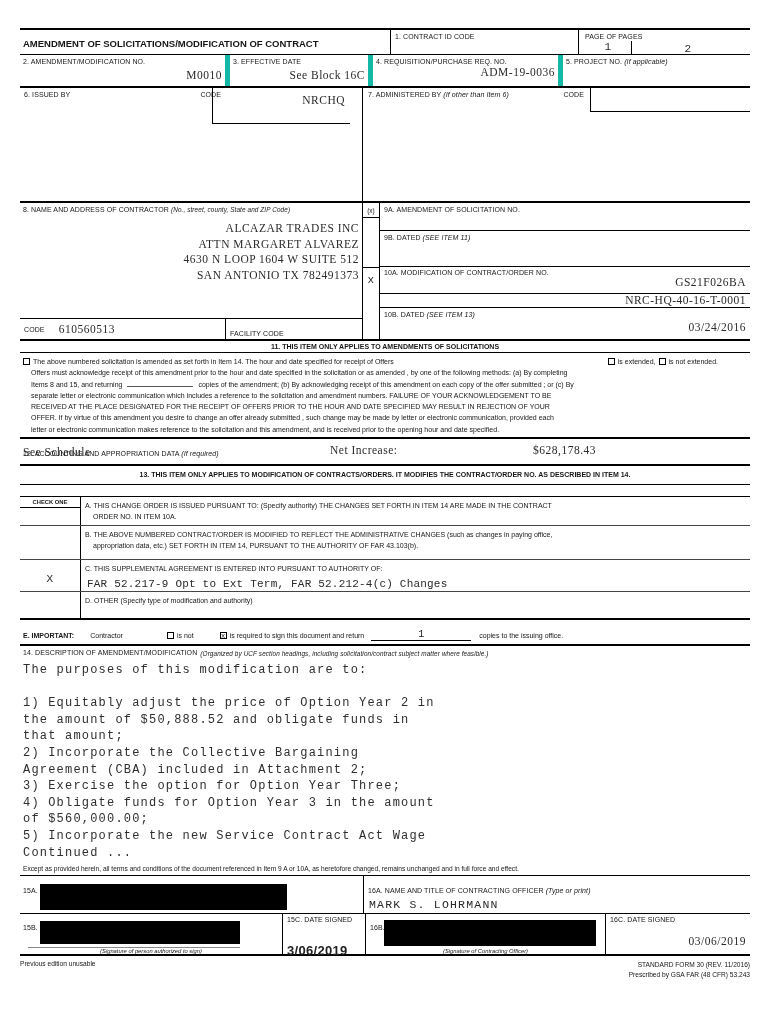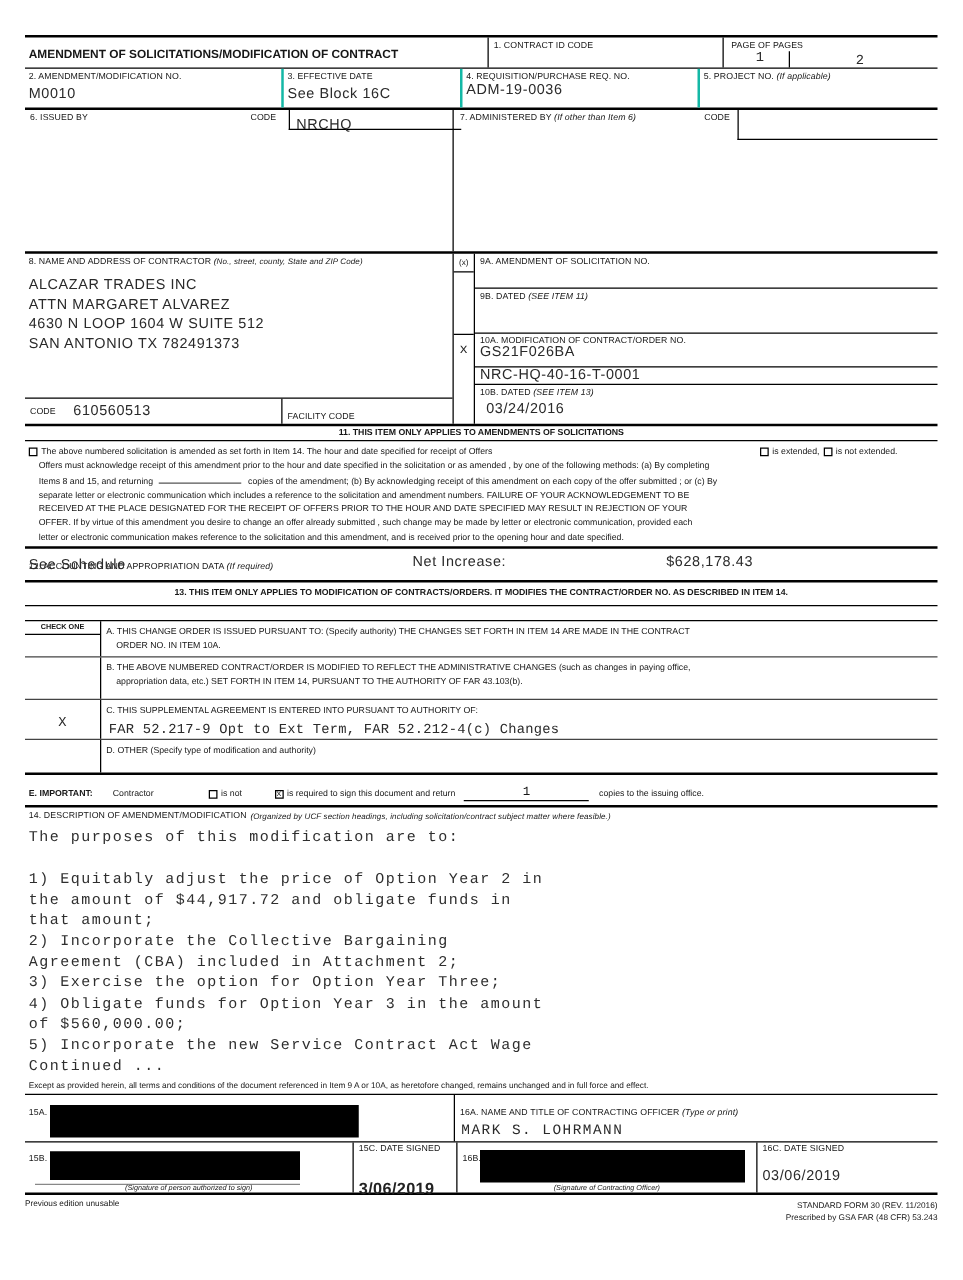--- a/index.html
+++ b/index.html
@@ -4,44 +4,44 @@
 <style>
   * { box-sizing: border-box; margin: 0; padding: 0; }
   html,body { background:#fff; }
   .page { width:770px; height:1024px; background:#fff; position:relative;
           font-family:"Liberation Sans", sans-serif; color:#161616; overflow:hidden; }
   .form { position:absolute; left:20px; top:28px; width:730px; }
   .lbl { font-size:7px; letter-spacing:.1px; }
   .lbl-sm { font-size:6.4px; }
   .it { font-style:italic; }
   .b { font-weight:bold; }
-  .mono { font-family:Liberation Sans, sans-serif; font-size:11.5px; letter-spacing:.5px; color:#2a2a2a; }
+  .mono { font-family:Liberation Serif, serif; font-size:11.5px; letter-spacing:.5px; color:#2a2a2a;text-align:right; }
   .monosm { font-family:"Liberation Mono","DejaVu Sans Mono",monospace; font-size:11px; letter-spacing:.2px; color:#2a2a2a; }
 
   
   .rt { display:flex; height:27px; border-top:2.5px solid #000; border-bottom:1px solid #000; }
   .rt1 { width:370px; padding:8px 3px 0; font-weight:bold; font-size:9.5px; }
   .rt2 { width:188px; border-left:1px solid #000; padding:3px 4px; }
   .rt3 { flex:1; border-left:1px solid #000; padding:3px 6px 0; }
   .pagevals { display:flex; height:13px; margin-top:1px; }
   .pv1 { width:47px; border-right:1px solid #000; text-align:center; }
   .pv2 { flex:1; text-align:center; position:relative; top:2px; }
 
   
   .r2 { display:flex; height:33px; border-bottom:2px solid #000; }
   .r2c { padding:3px 3px 0; }
-  .r2c + .r2c { border-left:2px solid #14b8a6; }
+  .r2c + .r2c { border-left:5px solid #14b8a6; }
   .r2c .val { margin-top:4px; }
   .w2a{width:205px;} .w2b{width:143px;} .w2c{width:190px;} .w2d{flex:1;}
 
   
   .r3 { height:115px; border-bottom:2.5px solid #000; position:relative; }
   .r3l { position:absolute; left:0; top:0; width:343px; height:100%; border-right:1px solid #000; }
   .r3lh { display:flex; justify-content:space-between; width:205px; padding:3px 4px 0; }
-  .nrcbox { position:absolute; left:211px; top:0; width:138px; height:16px;
+  .nrcbox { position:absolute; left:192px; top:0; width:138px; height:36px;
             border-left:1px solid #000; border-bottom:1px solid #000; padding:6px 5px 0; }
   .r3addr { position:absolute; left:3px; top:30px; }
   .r3addr div { line-height:15.5px; }
   .r3r { position:absolute; left:344px; top:0; right:0; height:100%; }
   .r3rh { display:flex; }
   .lbl7 { flex:1; padding:3px 4px 0; }
   .codelbl7 { padding:3px 6px 0 0; }
   .codebox7 { width:160px; height:24px; border-left:1px solid #000; border-bottom:1px solid #000; }
 
   
@@ -303,21 +303,21 @@
 
     <div class="s14">
       <div class="l14 lbl">
         <span>14. DESCRIPTION OF AMENDMENT/MODIFICATION</span>
           <span class="it lbl-sm" style="padding-top:1px">(Organized by UCF section headings, including solicitation/contract subject matter where feasible.)</span>
       </div>
       <div class="body14">
         <div class="bl">The purposes of this modification are to:</div>
         <div class="bl"></div>
         <div class="bl">1) Equitably adjust the price of Option Year 2 in</div>
-        <div class="bl">the amount of $44,917.72 and obligate funds in</div>
+        <div class="bl">the amount of $50,888.52 and obligate funds in</div>
         <div class="bl">that amount;</div>
         <div class="bl">2) Incorporate the Collective Bargaining</div>
         <div class="bl">Agreement (CBA) included in Attachment 2;</div>
         <div class="bl">3) Exercise the option for Option Year Three;</div>
         <div class="bl">4) Obligate funds for Option Year 3 in the amount</div>
         <div class="bl">of $560,000.00;</div>
         <div class="bl">5) Incorporate the new Service Contract Act Wage</div>
         <div class="bl">Continued ...</div>
       </div>
       <div class="except">Except as provided herein, all terms and conditions of the document referenced in Item 9 A or 10A, as heretofore changed, remains unchanged and in full force and effect.</div>

